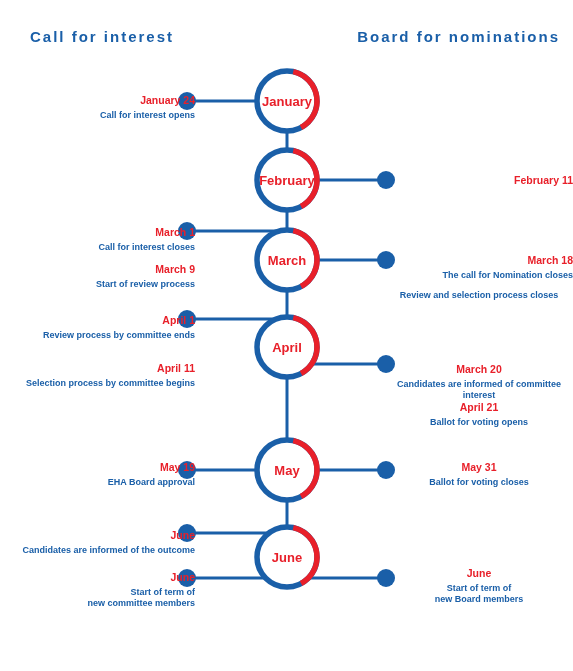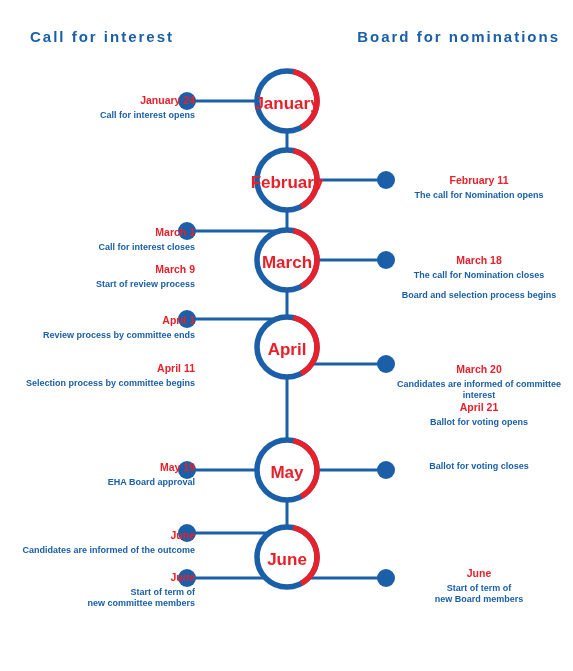--- a/index.html
+++ b/index.html
@@ -38,21 +38,21 @@
     top: 0;
     width: 573px;
     height: 671px;
   }
 
   
   .month-label {
     position: absolute;
     width: 100px;
     text-align: center;
-    font-size: 17px;
+    font-size: 13px;
     font-weight: bold;
     color: #e8202a;
     transform: translate(-50px, -7px);
     pointer-events: none;
   }
 
   
   .event {
     position: absolute;
     line-height: 1.22;
@@ -133,47 +133,44 @@
       <div class="month-label" style="left: 287px; top: 557px;">June</div>
     </div>
 
   <div id="events">
       <div class="event left" style="top: 94px;">
         <div class="date">January 24</div>
         <div class="desc">
           <span class="line">Call for interest opens</span>
         </div>
       </div>
-      <div class="event right" style="top: 174px;">
+      <div class="event right" style="top: 174px; text-align: right;">
         <div class="date">February 11</div>
-        <div class="desc">
-          <span class="line">The call for Nomination opens</span>
-        </div>
       </div>
       <div class="event left" style="top: 226px;">
         <div class="date">March 1</div>
         <div class="desc">
           <span class="line">Call for interest closes</span>
         </div>
       </div>
       <div class="event left" style="top: 263px;">
         <div class="date">March 9</div>
         <div class="desc">
           <span class="line">Start of review process</span>
         </div>
       </div>
-      <div class="event right" style="top: 254px;">
+      <div class="event right" style="top: 254px; text-align: right;">
         <div class="date">March 18</div>
         <div class="desc">
           <span class="line">The call for Nomination closes</span>
         </div>
       </div>
       <div class="event right" style="top: 290px;">
         <div class="desc">
-          <span class="line">Board and selection process begins</span>
+          <span class="line">Review and selection process closes</span>
         </div>
       </div>
       <div class="event left" style="top: 314px;">
         <div class="date">April 1</div>
         <div class="desc">
           <span class="line">Review process by committee ends</span>
         </div>
       </div>
       <div class="event left" style="top: 362px;">
         <div class="date">April 11</div>
@@ -193,20 +190,21 @@
           <span class="line">Ballot for voting opens</span>
         </div>
       </div>
       <div class="event left" style="top: 461px;">
         <div class="date">May 19</div>
         <div class="desc">
           <span class="line">EHA Board approval</span>
         </div>
       </div>
       <div class="event right" style="top: 461px;">
+        <div class="date">May 31</div>
         <div class="desc">
           <span class="line">Ballot for voting closes</span>
         </div>
       </div>
       <div class="event left" style="top: 529px;">
         <div class="date">June</div>
         <div class="desc">
           <span class="line">Candidates are informed of the outcome</span>
         </div>
       </div>

